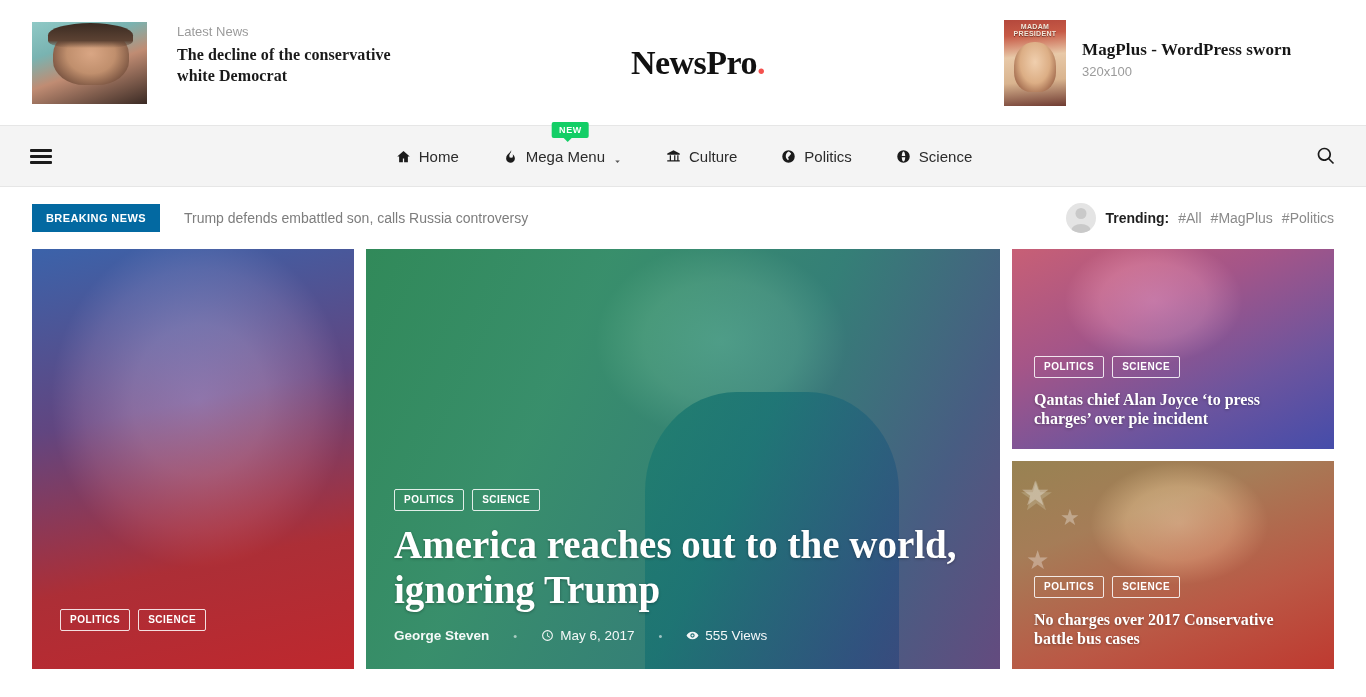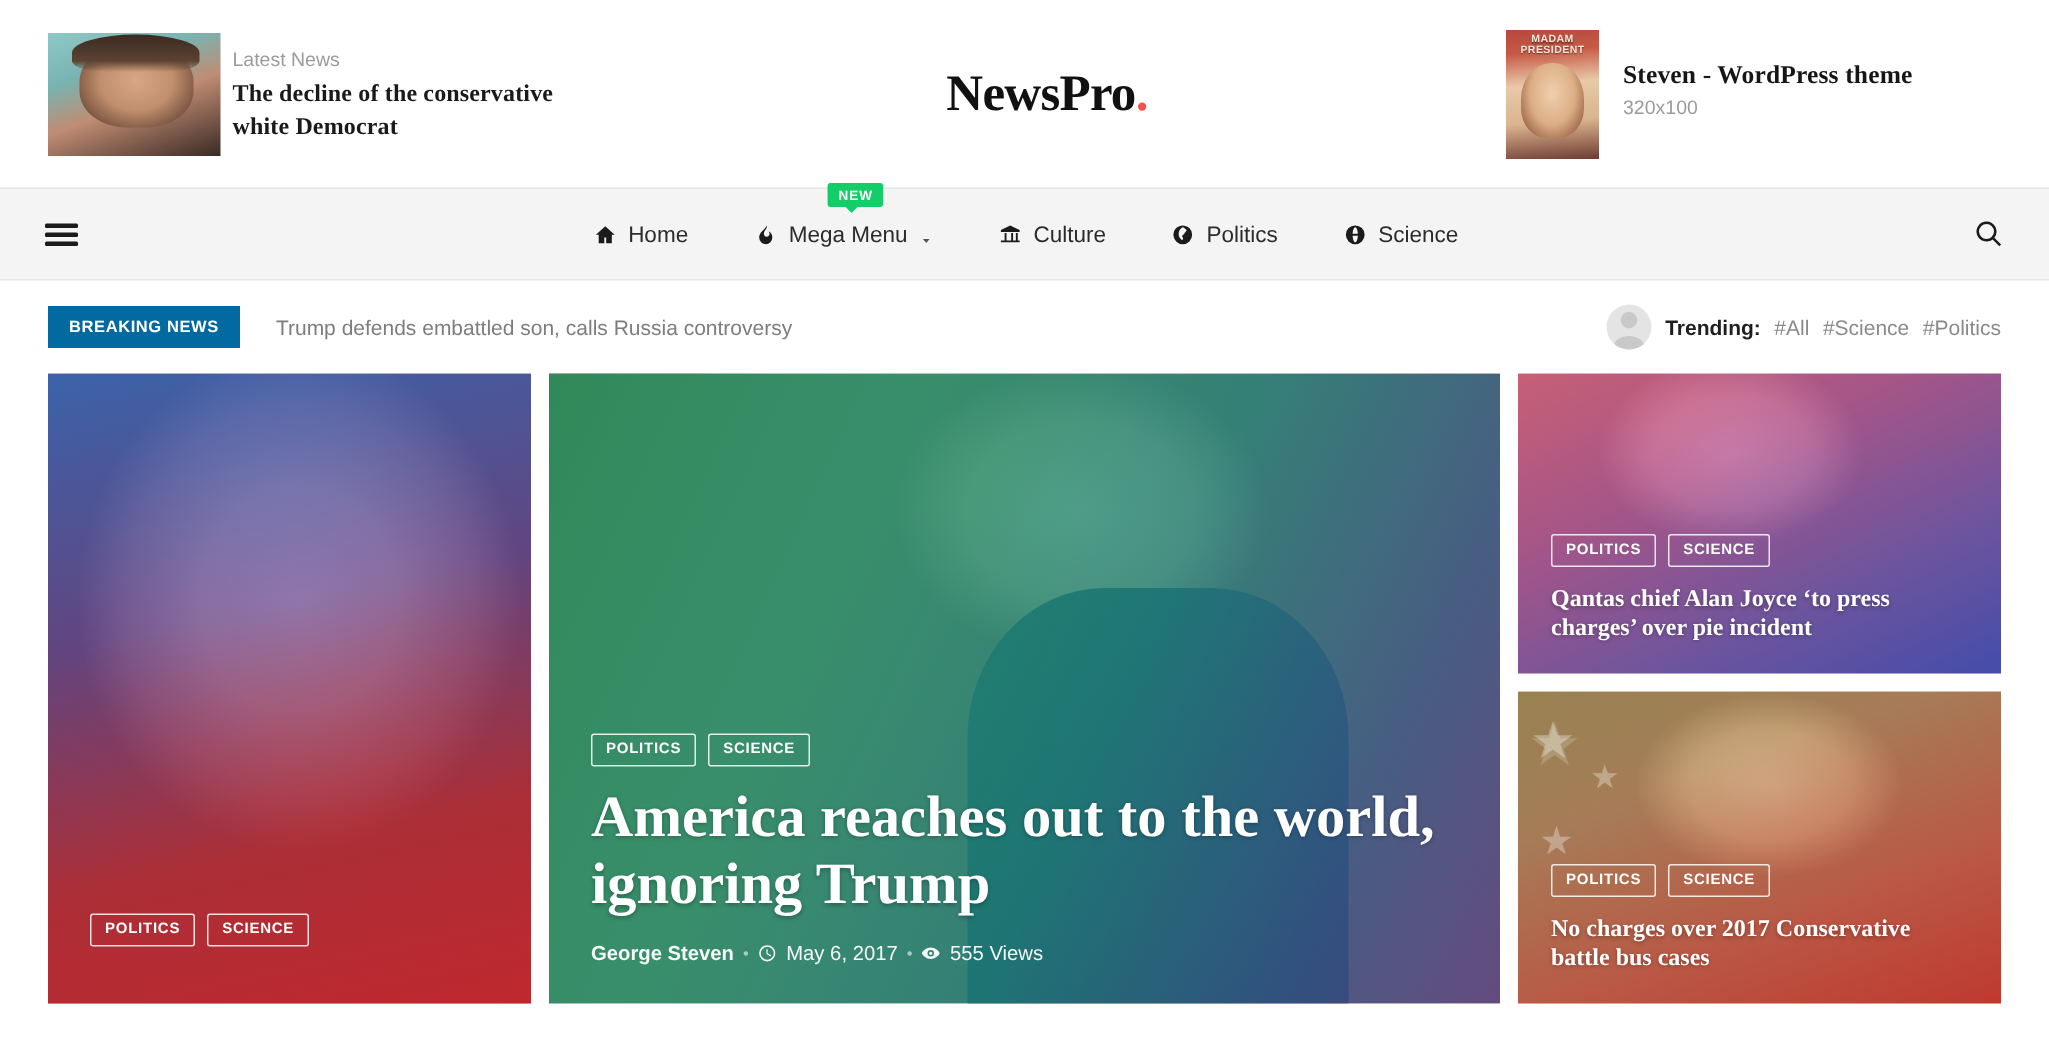--- a/index.html
+++ b/index.html
@@ -12,21 +12,21 @@
 
   
   .topbar {
     height: 125px;
     display: flex;
     align-items: center;
     padding: 0 32px;
     background: #fff;
   }
   .latest-news {
-    display: flex; align-items: center; gap: 8px;
+    display: flex; gap: 30px;
     width: 360px; flex-shrink: 0;
   }
   .ln-thumb {
     width: 115px; height: 82px; flex-shrink: 0;
     background: linear-gradient(160deg,#8fc9c6 0%,#79b3b1 30%,#c08c73 55%,#3a2a24 100%);
     position: relative; overflow: hidden;
   }
   .ln-thumb::before {
     content:''; position:absolute; left:18%; top:8%; width:66%; height:70%;
     background: radial-gradient(ellipse at 50% 45%, #d9a684 0%, #c08f6d 45%, #7a5441 78%, #2e211b 100%);
@@ -166,21 +166,21 @@
   }
   .card-title {
     font-family: "Liberation Serif", serif;
     color: #fff; font-weight: bold; line-height: 1.22;
     text-shadow: 0 1px 3px rgba(0,0,0,.3);
   }
   .t-left  { font-size: 25px; }
   .t-main  { font-size: 39px; line-height: 1.14; }
   .t-right { font-size: 16px; }
   .meta {
-    display: flex; align-items: center; gap: 6px; margin-top: 16px;
+    display: flex; align-items: center; gap: 24px; margin-top: 16px;
     color: rgba(255,255,255,.95); font-size: 13.5px;
   }
   .meta .author { font-weight: bold; }
   .meta .sep { opacity: .6; font-size: 11px; }
   .meta .mi { display: inline-flex; align-items: center; gap: 6px; }
   .meta svg { width: 13px; height: 13px; fill: #fff; opacity: .95; }
 
   
   .photo-trump {
     background:
@@ -240,21 +240,21 @@
 
   <div class="logo-wrap">
     <div class="logo"><span>NewsPro</span><span class="dot">.</span></div>
   </div>
 
   <div class="adbox">
     <div class="ad-img">
       <div class="cover-title">MADAM PRESIDENT</div>
     </div>
     <div class="ad-text">
-      <div class="ad-title">Steven - WordPress theme</div>
+      <div class="ad-title">MagPlus - WordPress sworn</div>
       <div class="ad-sub">320x100</div>
     </div>
   </div>
 </div>
 
 <div class="navbar">
 
   <div class="hamburger">
     <span></span>
     <span></span>
@@ -323,21 +323,21 @@
 </div>
 
 <div class="breaking">
   <div class="breaking-badge">BREAKING NEWS</div>
   <div class="breaking-text">Trump defends embattled son, calls Russia controversy</div>
 
   <div class="trending">
     <div class="avatar"></div>
     <div class="trending-label">Trending:</div>
     <div class="tag-link">#All</div>
-    <div class="tag-link">#Science</div>
+    <div class="tag-link">#MagPlus</div>
     <div class="tag-link">#Politics</div>
   </div>
 </div>
 
 <div class="grid">
 
   <div class="col-left">
     <div class="card">
       <div class="photo photo-trump"></div>
       <div class="tint tint-left"></div>

